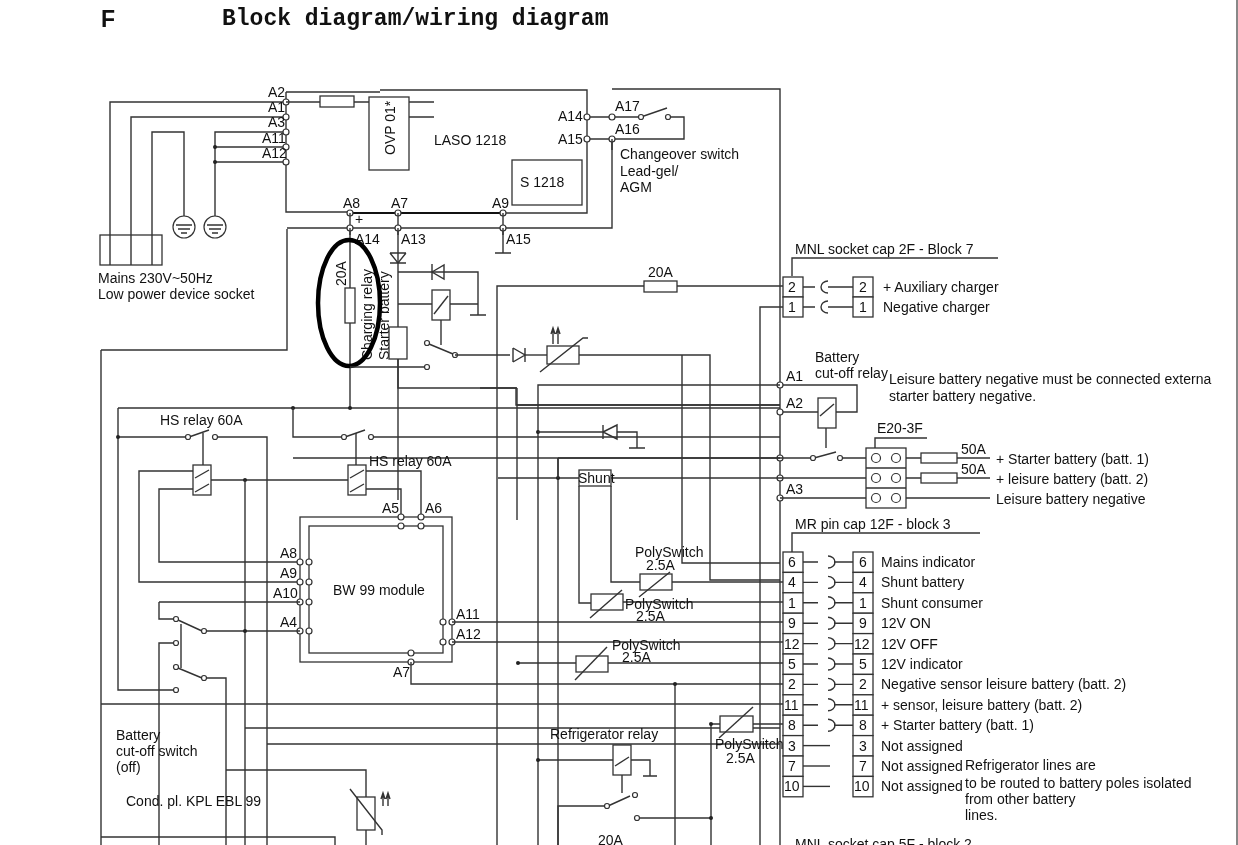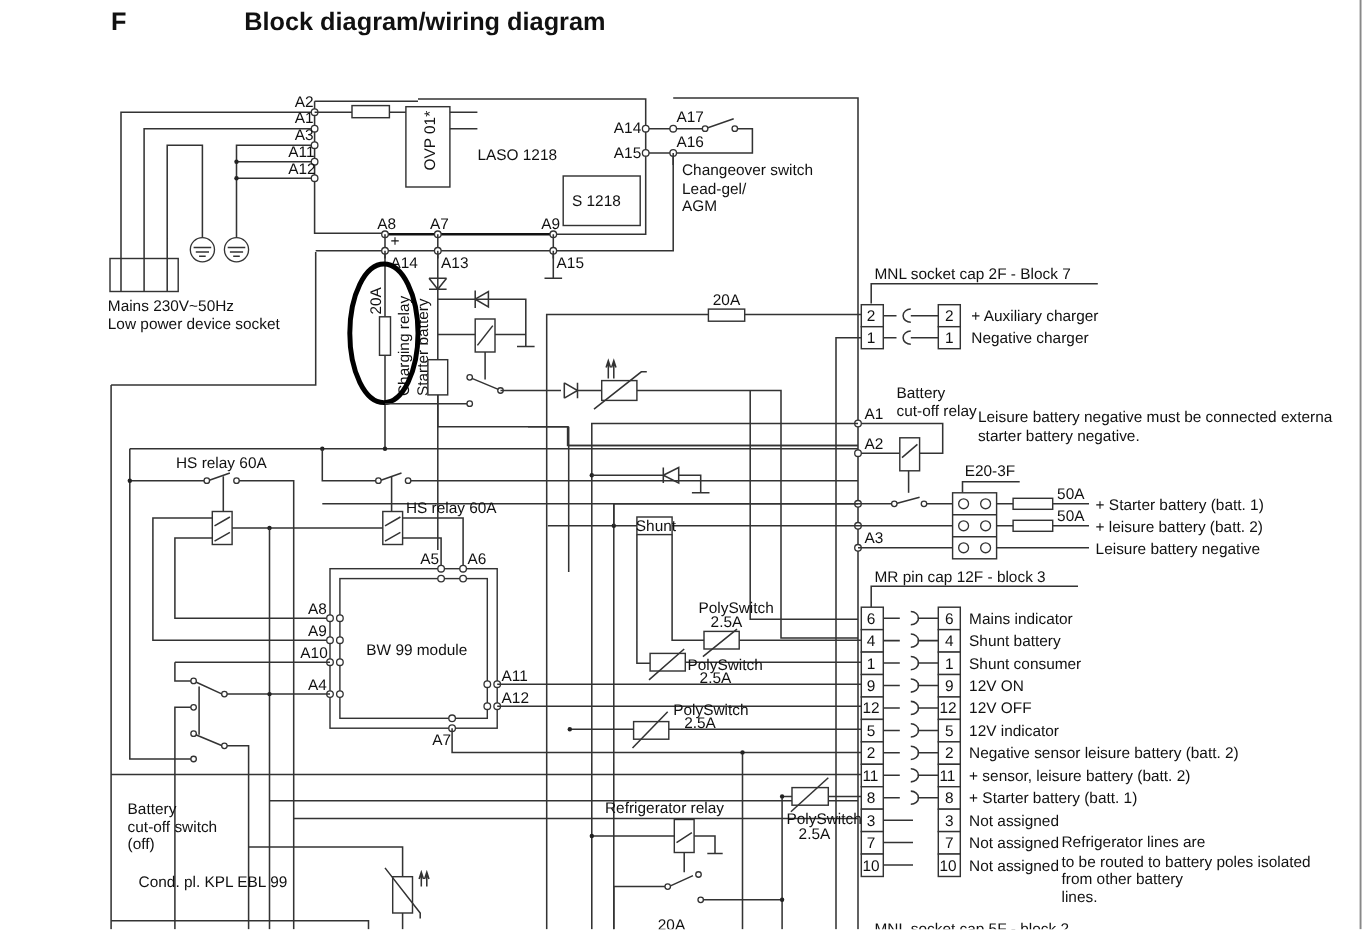--- a/index.html
+++ b/index.html
@@ -1,18 +1,18 @@
 <!DOCTYPE html>
 <html><head>
 <meta charset="utf-8">
 <style>
   html, body { margin:0; padding:0; background:#ffffff; }
   body { width:1238px; height:845px; position:relative; overflow:hidden; font-family:"Liberation Sans", sans-serif; color:#111; }
   #page-title-letter { position:absolute; left:101px; top:6px; font-size:23px; font-weight:bold; font-family:"Liberation Sans", sans-serif; }
-  #page-title { position:absolute; left:222px; top:6px; font-size:23px; font-weight:bold; font-family:Liberation Sans, sans-serif; }
+  #page-title { position:absolute; left:222px; top:6px; font-size:23px; font-weight:bold; font-family:Liberation Mono, monospace; }
   svg { position:absolute; left:0; top:0; }
   svg text { font-family:"Liberation Sans", sans-serif; font-size:14px; fill:#111; }
   .w { stroke:#333; stroke-width:1.4; fill:none; }
   .wb { stroke:#111; stroke-width:2.2; fill:none; }
   .box { stroke:#333; stroke-width:1.3; fill:#fff; }
   .term { stroke:#333; stroke-width:1.2; fill:#fff; }
   .dot { fill:#222; }
   .ellipse { stroke:#000; stroke-width:4.5; fill:none; }
 </style>
 </head>

